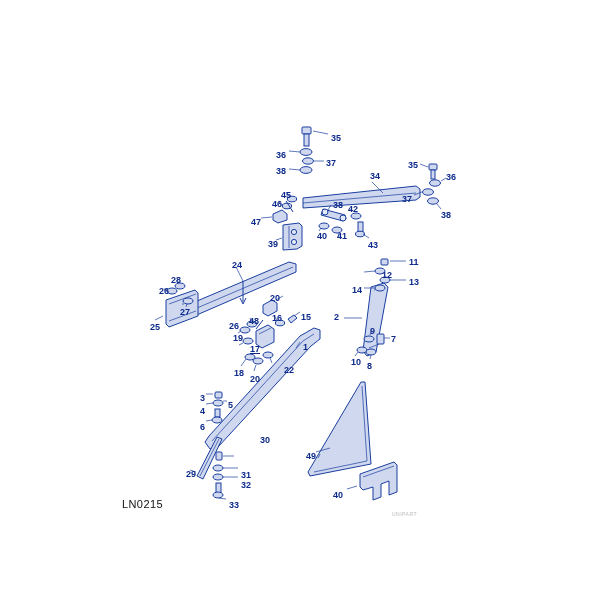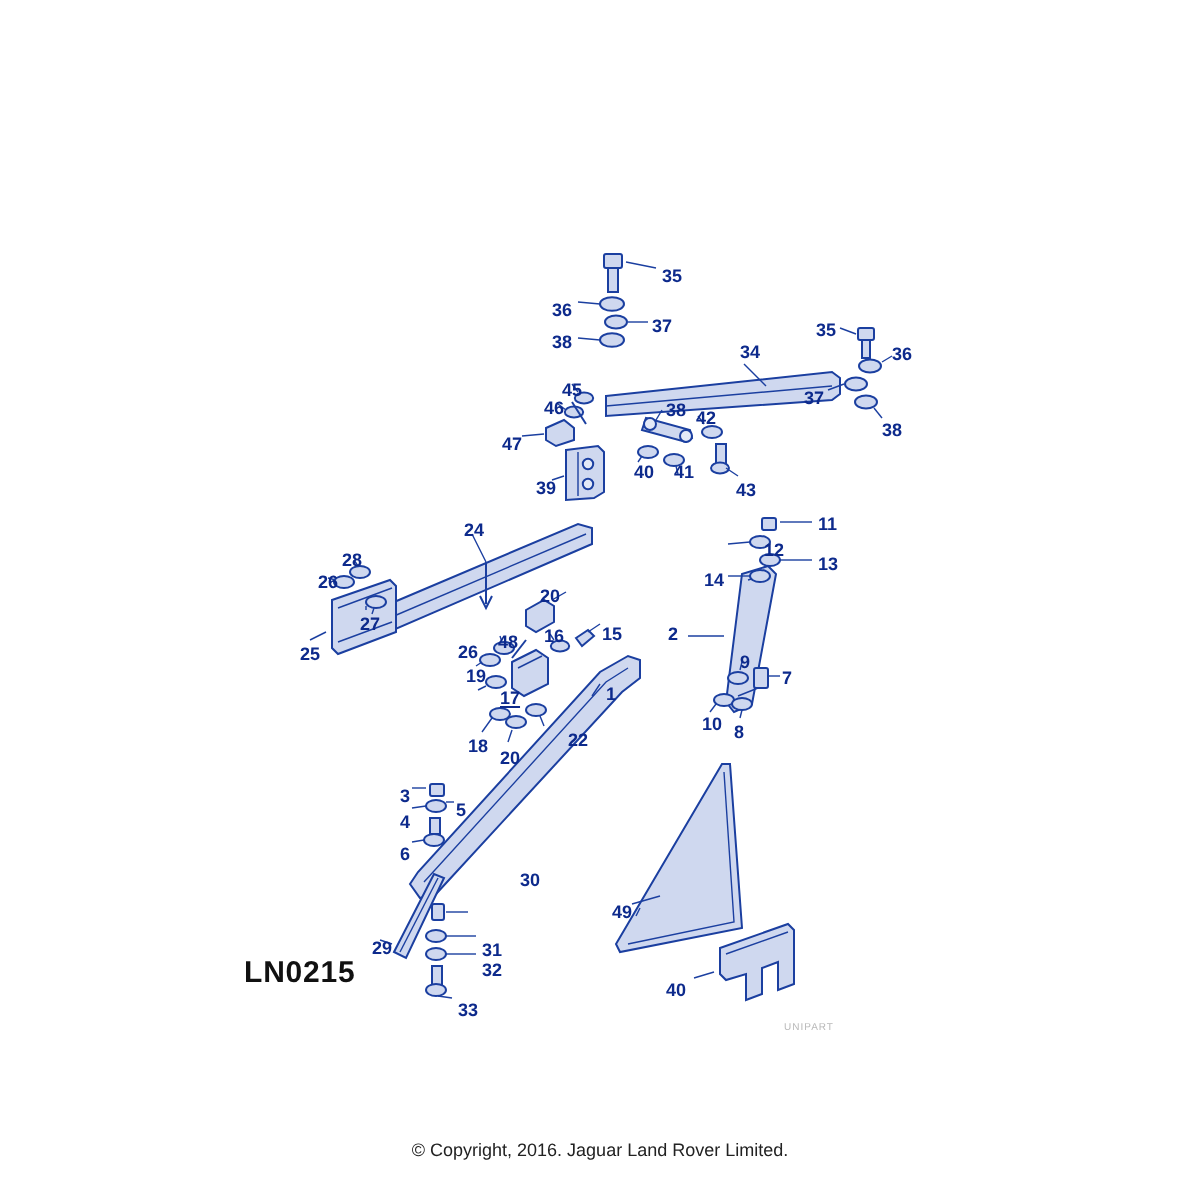--- a/index.html
+++ b/index.html
@@ -31,26 +31,25 @@
     color: #0d2a8c;
     font-size: 9px;
     font-weight: bold;
     font-family: "Liberation Sans", sans-serif;
     line-height: 9px;
     white-space: nowrap;
   }
   #drawing-code {
     position: absolute;
     left: 122px;
-    top: 478px;
+    top: 498px;
     color: #111111;
-    font-size: 15px;
+    font-size: 11px;
     font-family: "Liberation Sans", sans-serif;
     letter-spacing: 0.4px;
-    font-weight: bold;
   }
   #watermark {
     position: absolute;
     left: 392px;
     top: 511px;
     color: #b9b9b9;
     font-size: 5px;
     font-family: "Liberation Sans", sans-serif;
     letter-spacing: 0.5px;
   }
@@ -271,21 +270,20 @@
     <g>
       <path class="shp" d="M360,474 L394,462 L397,465 L397,492 L389,495 L389,481 L381,484 L381,497 L373,500 L373,487 L363,490 L360,487 Z"></path>
       <path class="lnthin" d="M363,477 L394,466"></path>
       <path class="lnthin" d="M357,486 L347,489"></path>
     </g>
 
   </svg>
 
   <div id="drawing-code">LN0215</div>
   <div id="watermark">UNIPART</div>
-  <div id="copyright">© Copyright, 2016. Jaguar Land Rover Limited.</div>
 
 <div class="callout" style="left: 331px; top: 134px;">35</div>
     <div class="callout" style="left: 276px; top: 151px;">36</div>
     <div class="callout" style="left: 326px; top: 159px;">37</div>
     <div class="callout" style="left: 276px; top: 167px;">38</div>
     <div class="callout" style="left: 370px; top: 172px;">34</div>
     <div class="callout" style="left: 408px; top: 161px;">35</div>
     <div class="callout" style="left: 446px; top: 173px;">36</div>
     <div class="callout" style="left: 402px; top: 195px;">37</div>
     <div class="callout" style="left: 441px; top: 211px;">38</div>

